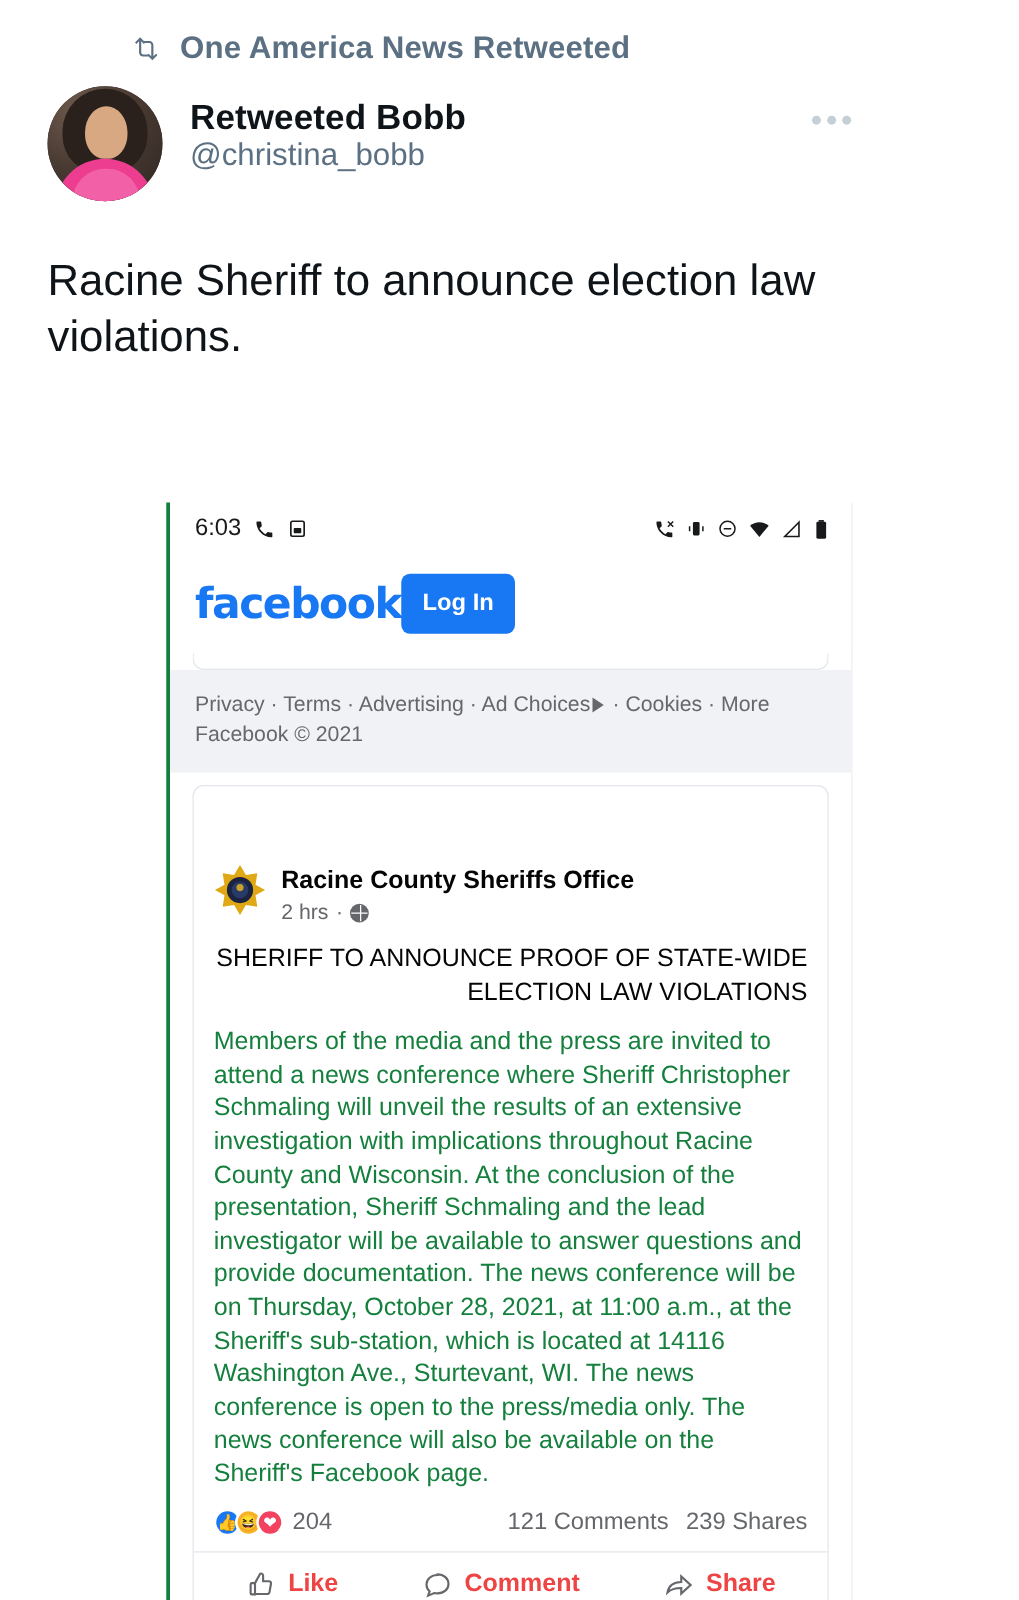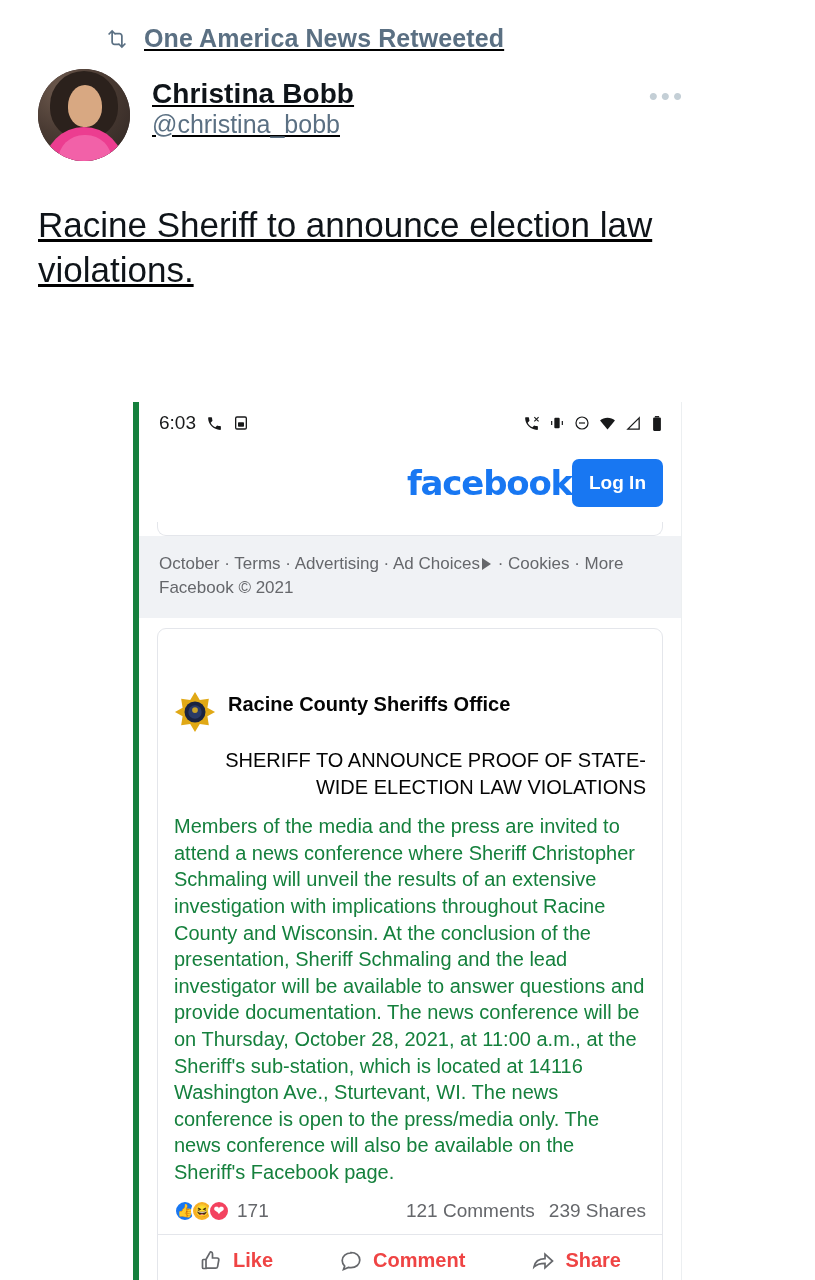--- a/index.html
+++ b/index.html
@@ -8,21 +8,20 @@
     width: 815px; height: 1280px;
     background: #ffffff;
     font-family: "Liberation Sans", sans-serif;
     -webkit-font-smoothing: antialiased;
   }
   .page {
     position: relative;
     width: 721px; height: 1280px;
     overflow: hidden;
     background: #fff;
-    text-decoration: underline;
   }
 
   
   .retweet-row {
     display: flex;
     align-items: center;
     gap: 14px;
     padding: 24px 0 10px 104px;
   }
   .retweet-icon {
@@ -124,21 +123,21 @@
 
   
   .embed {
     position: absolute;
     left: 133px;
     top: 402px;
     width: 549px;
     height: 878px;
     background: #ffffff;
     overflow: hidden;
-    border-left: 6px solid #15803d;
+    border-left: 3px solid #15803d;
     border-right: 1px solid #eceff1;
   }
 
   
   .statusbar {
     height: 42px;
     display: flex;
     align-items: center;
     justify-content: space-between;
     padding: 0 18px 0 20px;
@@ -148,21 +147,21 @@
   .status-left { display: flex; align-items: center; gap: 10px; }
   .status-time { font-size: 19px; font-weight: 500; }
   .status-right { display: flex; align-items: center; gap: 9px; }
   .sicon { display: block; }
 
   
   .fbbar {
     height: 78px;
     display: flex;
     align-items: center;
-    justify-content: flex-end;
+    justify-content: flex-start;
     padding: 0 18px 0 20px;
     background: #fff;
   }
   .fb-logo {
     font-size: 34px;
     font-weight: bold;
     color: #1877f2;
     letter-spacing: -1.2px;
     font-family: "DejaVu Sans", sans-serif;
   }
@@ -351,21 +350,21 @@
 
   <div class="author-row">
     <div class="avatar">
       <div class="bg"></div>
       <div class="hair"></div>
       <div class="face"></div>
       <div class="dress"></div>
       <div class="shoulder"></div>
     </div>
     <div class="names">
-      <div class="display-name">Christina Bobb</div>
+      <div class="display-name">Retweeted Bobb</div>
       <div class="handle">@christina_bobb</div>
     </div>
     <div class="more-btn">•••</div>
   </div>
 
   <div class="tweet-text">Racine Sheriff to announce election law violations.</div>
 
   <div class="embed">
 
     <div class="statusbar">
@@ -405,55 +404,60 @@
       </div>
     </div>
 
     <div class="fbbar">
       <div class="fb-logo">facebook</div>
       <button class="login-btn">Log In</button>
     </div>
     <div class="partial-card"></div>
 
     <div class="fb-footer">
-      <span>October</span> ·
+      <span>Privacy</span> ·
       <span>Terms</span> ·
       <span>Advertising</span> ·
       <span>Ad Choices</span><span class="triangle-play"></span> ·
       <span>Cookies</span> ·
       <span>More</span><br>
       <span>Facebook © 2021</span>
     </div>
 
     <div class="post-card">
       <div class="post-head">
         <div class="badge">
           <svg viewBox="0 0 44 44" width="42" height="42">
             <path d="M22 1 27 9.5 36.5 8 35 17.5 43 22 35 26.5 36.5 36 27 34.5 22 43 17 34.5 7.5 36 9 26.5 1 22 9 17.5 7.5 8 17 9.5z" fill="#e0a815"></path>
             <circle cx="22" cy="22" r="11" fill="#1a2340"></circle>
             <circle cx="22" cy="22" r="7" fill="#2a3a66"></circle>
             <circle cx="22" cy="20" r="3" fill="#c9a227"></circle>
           </svg>
         </div>
         <div>
           <div class="post-name">Racine County Sheriffs Office</div>
+          <div class="post-meta">
+            <span>2 hrs</span>
+            <span>·</span>
+            <span class="globe"></span>
+          </div>
         </div>
       </div>
 
       <div class="post-title">SHERIFF TO ANNOUNCE PROOF OF STATE-WIDE ELECTION LAW VIOLATIONS</div>
       <div class="post-body">Members of the media and the press are invited to attend a news conference where Sheriff Christopher Schmaling will unveil the results of an extensive investigation with implications throughout Racine County and Wisconsin.  At the conclusion of the presentation, Sheriff Schmaling and the lead investigator will be available to answer questions and provide documentation.  The news conference will be on Thursday, October 28, 2021, at 11:00 a.m., at the Sheriff's sub-station, which is located at 14116 Washington Ave., Sturtevant, WI.  The news conference is open to the press/media only.  The news conference will also be available on the Sheriff's Facebook page.</div>
 
       <div class="reactions">
         <div class="react-left">
           <span class="react-icons">
             <span class="r-like">👍</span>
             <span class="r-haha">😆</span>
             <span class="r-love">❤</span>
           </span>
-          <span>171</span>
+          <span>204</span>
         </div>
         <div class="react-right">
           <span>121 Comments</span>
           <span>239 Shares</span>
         </div>
       </div>
 
       <div class="actions">
         <div class="action">
           <svg width="24" height="24" viewBox="0 0 24 24">

